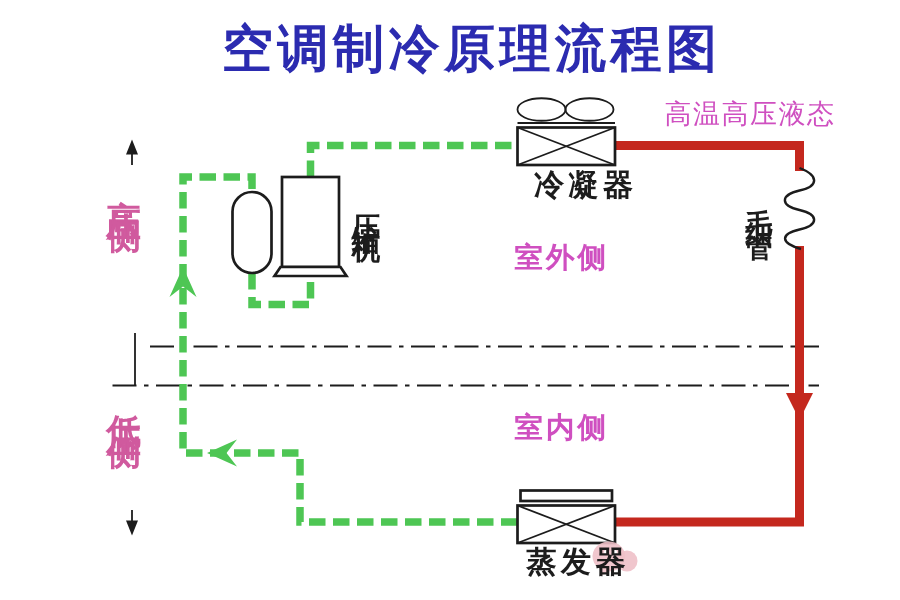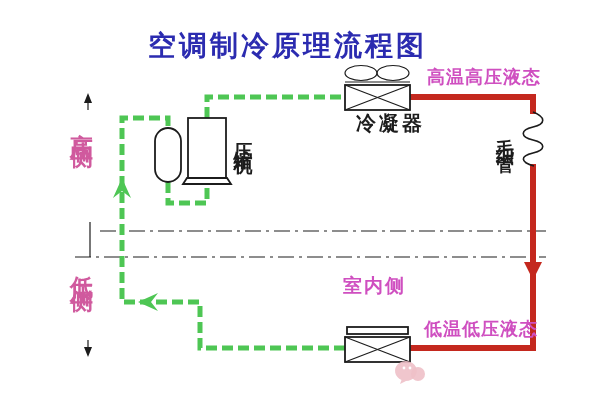--- a/index.html
+++ b/index.html
@@ -3,25 +3,25 @@
 <meta charset="utf-8">
 <style>
   html,body{margin:0;padding:0;background:#ffffff;}
   #stage{
     position:relative;width:600px;height:400px;background:#ffffff;overflow:hidden;
     font-family:"DejaVu Sans",sans-serif;
   }
   #pipes{position:absolute;left:0;top:0;}
   .t{position:absolute;white-space:nowrap;line-height:1;}
   .title{
-    left:148px;top:32px;font-size:28px;font-weight:bold;letter-spacing:3px;
+    left:148px;top:16px;font-size:34px;font-weight:bold;letter-spacing:3px;
     color:var(--title-blue);
   }
   .lab-green{color:var(--label-green);font-size:18px;font-weight:bold;letter-spacing:1px;}
-  .lab-mag{color:var(--label-magenta);font-size:18px;font-weight:bold;letter-spacing:1px;}
+  .lab-mag{color:var(--label-magenta);font-size:18px;font-weight:normal;letter-spacing:1px;margin-left:16px;}
   .zone{color:var(--label-magenta);font-size:19px;font-weight:bold;letter-spacing:2px;}
   .vtext{
     writing-mode:vertical-rl;text-orientation:upright;
   }
   .side{
     color:var(--label-rose);font-size:23px;font-weight:bold;letter-spacing:7px;
   }
   .comp-label{color:var(--ink);font-size:19px;font-weight:bold;}
   .watermark{
     left:433px;top:359px;font-size:21px;color:var(--watermark-pink);letter-spacing:1px;
@@ -86,24 +86,25 @@
       <path d="M398,364 a11,10 0 1 1 8,17 l-6,3 1.5,-4 a11,10 0 0 1 -3.5,-16 z" opacity="0.9"></path>
       <circle cx="418" cy="374" r="7" opacity="0.9"></circle>
       <circle cx="404" cy="368" r="1.4" fill="#ffffff"></circle>
       <circle cx="410" cy="368" r="1.4" fill="#ffffff"></circle>
     </g>
   </svg>
 
   <div class="t title">空调制冷原理流程图</div>
 
   <div class="t lab-mag" style="left:427px;top:68px;">高温高压液态</div>
-  <div class="t lab-mag" style="left:424px;top:320px;">低温低压液态</div>
 
+  <div class="t zone" style="left:343px;top:163px;">室外侧</div>
   <div class="t zone" style="left:343px;top:276px;">室内侧</div>
 
   <div class="t side vtext" style="left:70px;top:114px;">高压侧</div>
   <div class="t side vtext" style="left:70px;top:258px;">低压侧</div>
 
   <div class="t comp-label" style="left:356px;top:113px;font-size:20px;letter-spacing:3px;">冷凝器</div>
+  <div class="t comp-label" style="left:351px;top:364px;font-size:20px;letter-spacing:3px;">蒸发器</div>
   <div class="t comp-label vtext" style="left:234px;top:127px;letter-spacing:7px;">压缩机</div>
   <div class="t comp-label vtext" style="left:496px;top:124px;font-size:18px;letter-spacing:9px;">毛细管</div>
 
 </div>
 
 </body></html>

